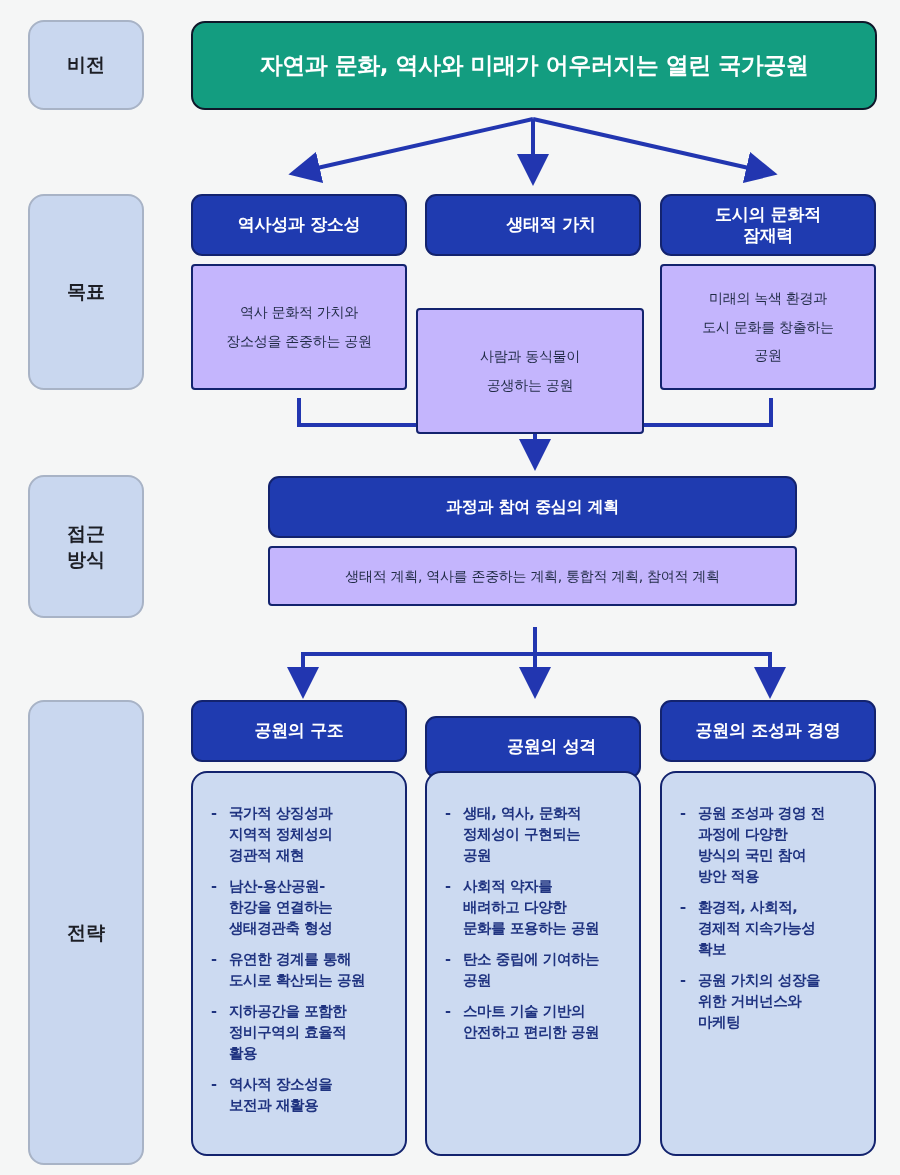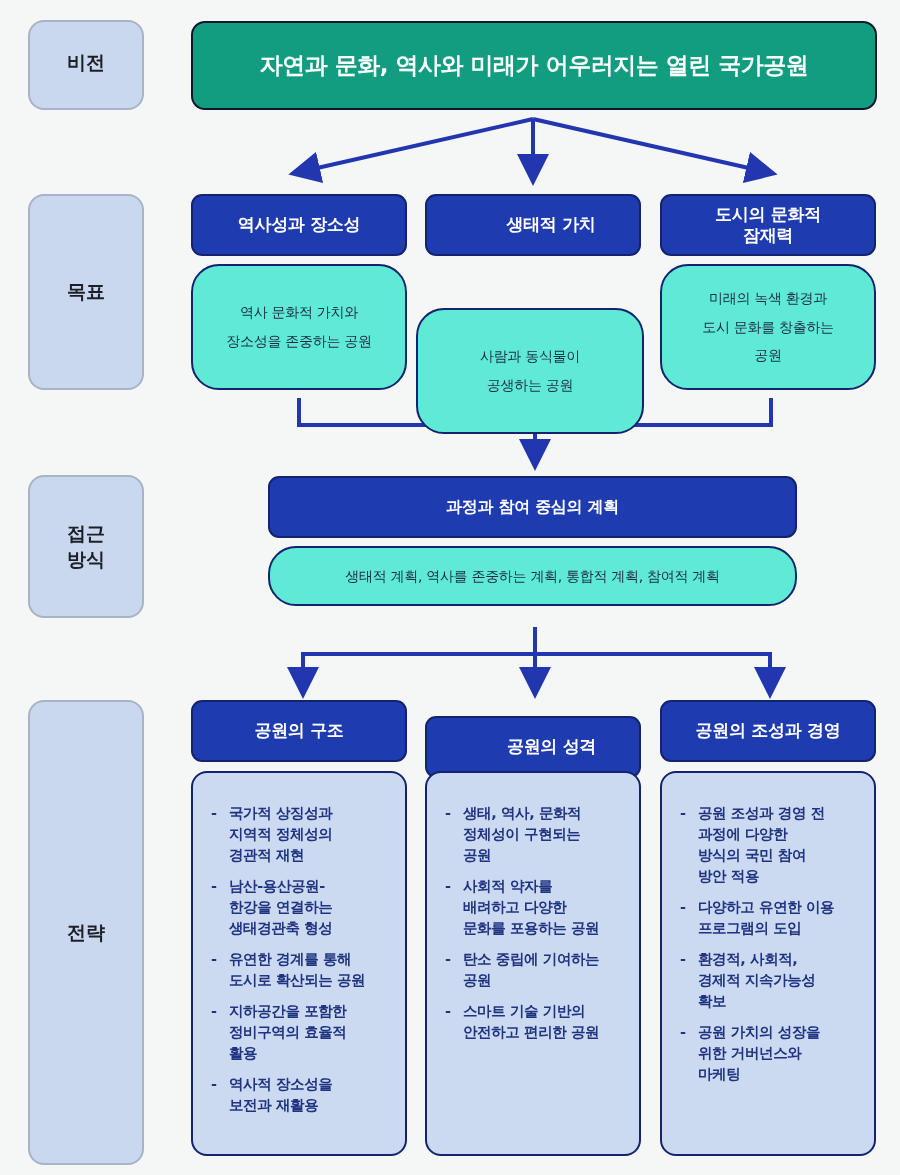--- a/index.html
+++ b/index.html
@@ -20,21 +20,21 @@
     display: flex; align-items: center; justify-content: center;
     color: #ffffff; font-weight: bold; font-size: 23px; letter-spacing: -0.5px;
   }
   .head-box {
     background: #1f3bb0; border: 2px solid #13236e; border-radius: 11px;
     display: flex; align-items: center; justify-content: center; text-align: center;
     color: #ffffff; font-weight: bold; font-size: 17px; line-height: 1.25;
     white-space: pre-line; letter-spacing: -0.3px;
   }
   .detail-box {
-    background: #5eead4; border: 2px solid #13236e; border-radius: 28px;
+    background: #c4b5fd; border: 2px solid #13236e; border-radius: 4px;
     display: flex; align-items: center; justify-content: center; text-align: center;
     color: #1f2a44; font-size: 14px; line-height: 2.05; white-space: pre-line;
     letter-spacing: -0.3px;
   }
   .strategy-box {
     background: #ccdaf1; border: 2px solid #13236e; border-radius: 16px;
     padding: 30px 12px 10px 14px; color: #1f3380; font-size: 14.5px;
     font-weight: bold; letter-spacing: -0.4px;
   }
   .strategy-box ul { list-style: none; margin: 0; padding: 0; }
@@ -63,21 +63,21 @@
     <polyline points="299,398 299,425 771,425 771,398"></polyline>
     <line x1="535" y1="398" x2="535" y2="455" marker-end="url(#ah)"></line>
 
     <line x1="535" y1="627" x2="535" y2="683" marker-end="url(#ah)"></line>
     <polyline points="303,683 303,654 770,654 770,683"></polyline>
     <line x1="303" y1="680" x2="303" y2="683" marker-end="url(#ah)"></line>
     <line x1="770" y1="680" x2="770" y2="683" marker-end="url(#ah)"></line>
   </g>
 </svg>
 
-<div class="abs label-box" style="left:28px; top:20px; width:116px; height:90px;font-family:Liberation Mono, monospace;">비전</div>
+<div class="abs label-box" style="left:28px; top:20px; width:116px; height:90px;">비전</div>
 <div class="abs vision-box" style="left:191px; top:21px; width:686px; height:89px;">자연과 문화, 역사와 미래가 어우러지는 열린 국가공원</div>
 
 <div class="abs label-box" style="left:28px; top:194px; width:116px; height:196px;">목표</div>
 
 <div class="abs head-box" style="left:191px; top:194px; width:216px; height:62px;">역사성과 장소성</div>
 <div class="abs detail-box" style="left:191px; top:264px; width:216px; height:126px;">역사 문화적 가치와
 장소성을 존중하는 공원</div>
 
 <div class="abs head-box" style="left:425px; top:194px; width:216px; height:62px;padding-left:36px;">생태적 가치</div>
 <div class="abs detail-box" style="left:416px; top:264px; width:228px; height:126px;margin-top:44px;">사람과 동식물이
@@ -131,22 +131,21 @@
   </ul>
 </div>
 
 <div class="abs head-box" style="left:660px; top:700px; width:216px; height:62px;">공원의 조성과 경영</div>
 <div class="abs strategy-box" style="left:660px; top:771px; width:216px; height:385px;">
   <ul>
     <li><span class="dash">-</span><span>공원 조성과 경영 전
 과정에  다양한
 방식의 국민 참여
 방안 적용</span></li>
-    <li><span class="dash">-</span><span>다양하고 유연한 이용
-프로그램의 도입</span></li>
+    <li><span class="dash">-</span></li>
     <li><span class="dash">-</span><span>환경적, 사회적,
 경제적 지속가능성
 확보</span></li>
     <li><span class="dash">-</span><span>공원 가치의 성장을
 위한 거버넌스와
 마케팅</span></li>
   </ul>
 </div>
 
 </body></html>

